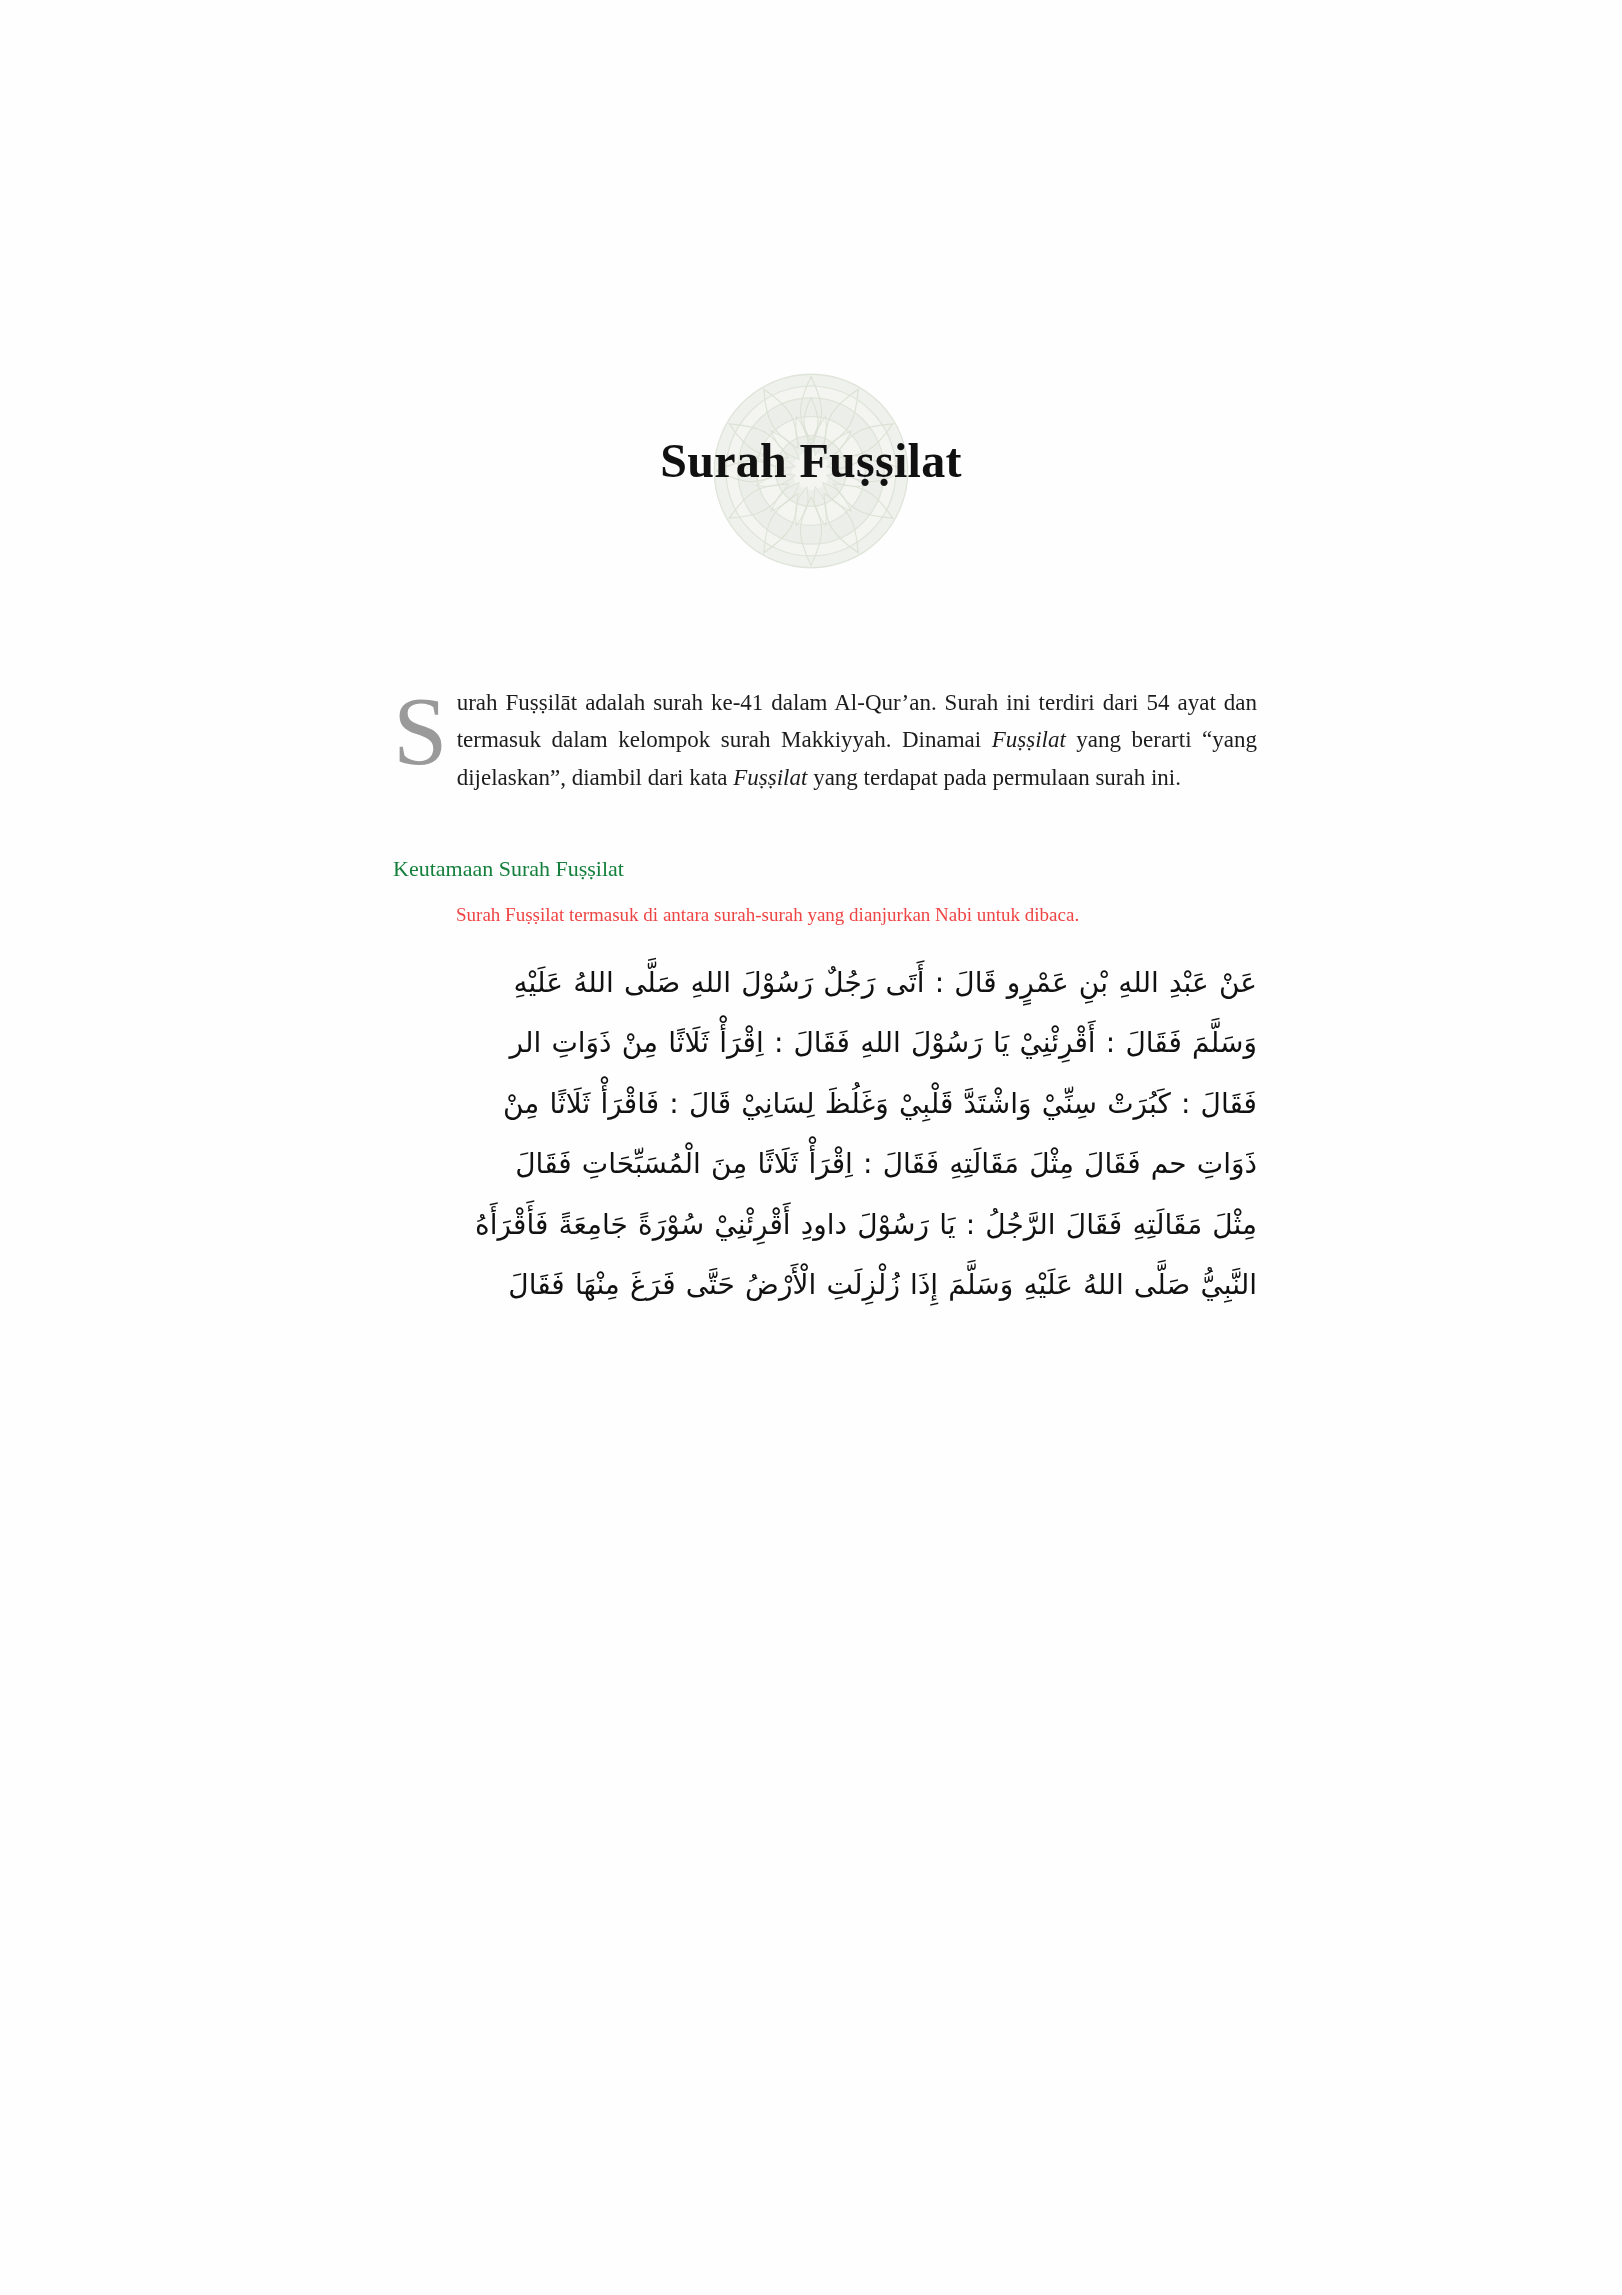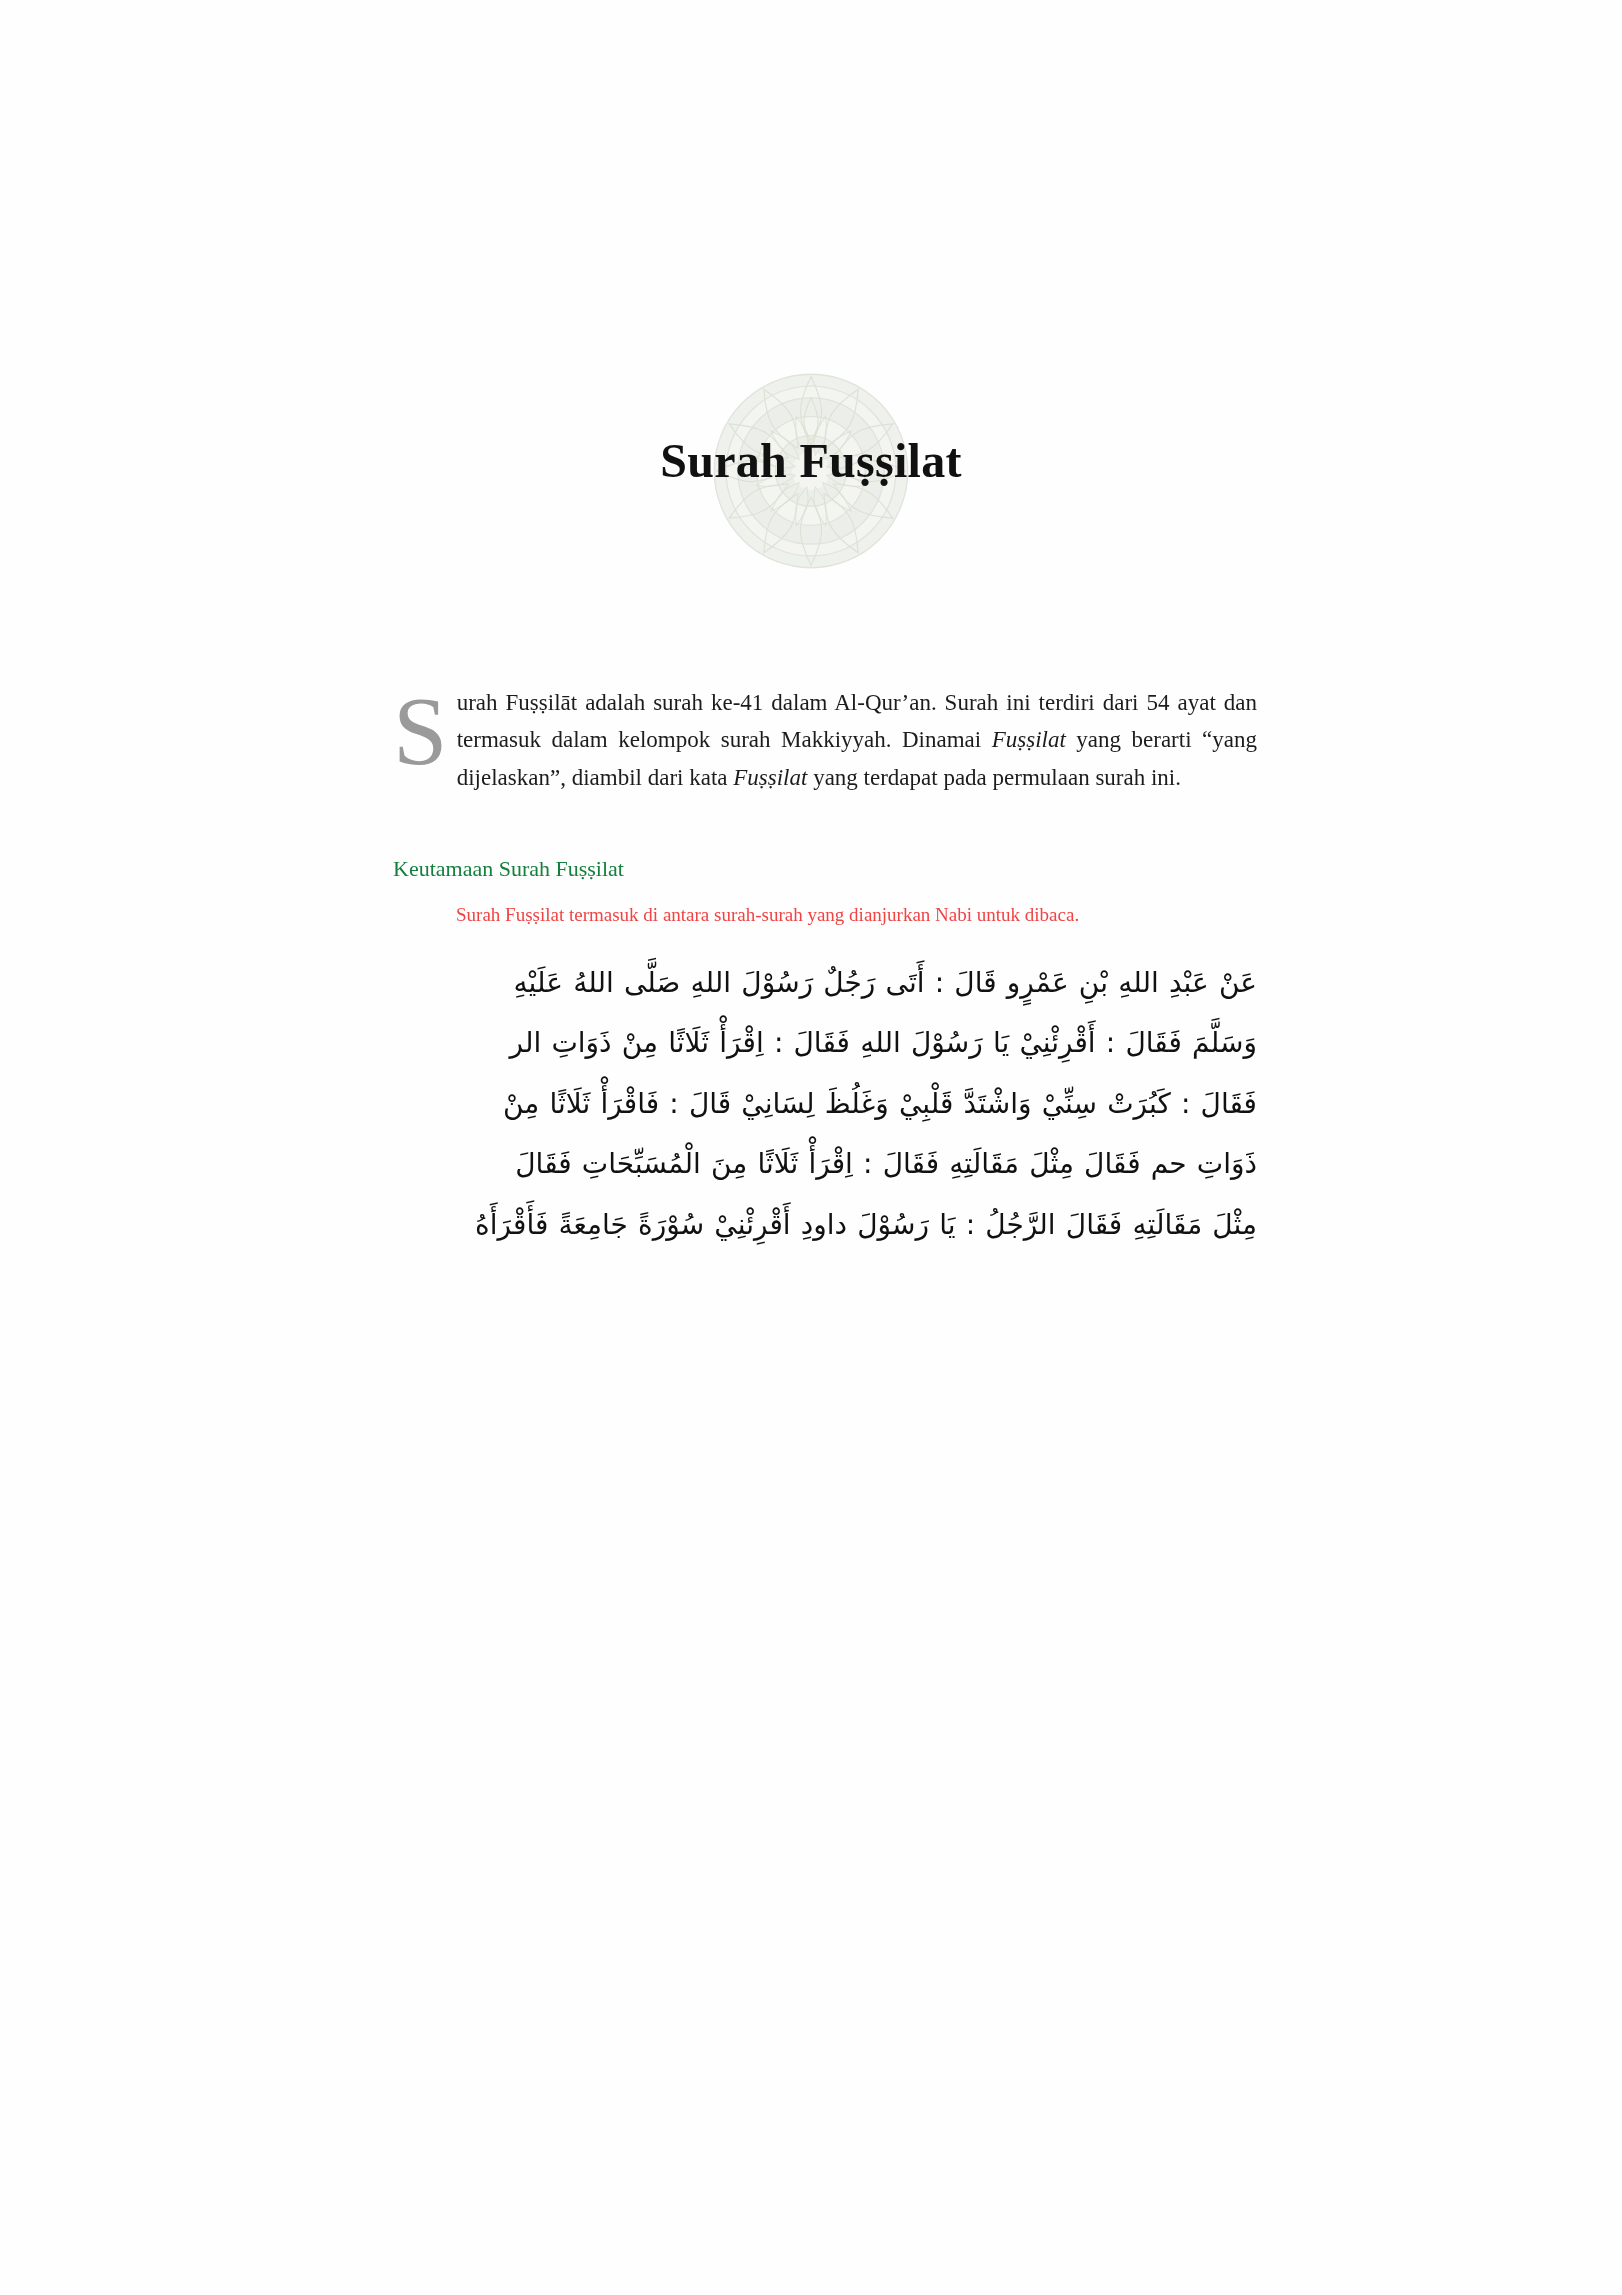--- a/index.html
+++ b/index.html
@@ -234,17 +234,18 @@
     <h2 class="section-heading">Keutamaan Surah Fuṣṣilat</h2>
 
     <p class="sub-par">Surah Fuṣṣilat termasuk di antara surah-surah yang dianjurkan Nabi untuk dibaca.</p>
 
     <div class="arabic-block">
       <span class="line">عَنْ عَبْدِ اللهِ بْنِ عَمْرٍو قَالَ : أَتَى رَجُلٌ رَسُوْلَ اللهِ صَلَّى اللهُ عَلَيْهِ</span>
       <span class="line">وَسَلَّمَ فَقَالَ : أَقْرِئْنِيْ يَا رَسُوْلَ اللهِ فَقَالَ : اِقْرَأْ ثَلَاثًا مِنْ ذَوَاتِ الر</span>
       <span class="line">فَقَالَ : كَبُرَتْ سِنِّيْ وَاشْتَدَّ قَلْبِيْ وَغَلُظَ لِسَانِيْ قَالَ : فَاقْرَأْ ثَلَاثًا مِنْ</span>
       <span class="line">ذَوَاتِ حم فَقَالَ مِثْلَ مَقَالَتِهِ فَقَالَ : اِقْرَأْ ثَلَاثًا مِنَ الْمُسَبِّحَاتِ فَقَالَ</span>
       <span class="line">مِثْلَ مَقَالَتِهِ فَقَالَ الرَّجُلُ : يَا رَسُوْلَ داودِ أَقْرِئْنِيْ سُوْرَةً جَامِعَةً فَأَقْرَأَهُ</span>
+      <span class="line">النَّبِيُّ صَلَّى اللهُ عَلَيْهِ وَسَلَّمَ إِذَا زُلْزِلَتِ الْأَرْضُ حَتَّى فَرَغَ مِنْهَا فَقَالَ</span>
     </div>
 
   </div>
 </div>
 
 
 </body></html>

